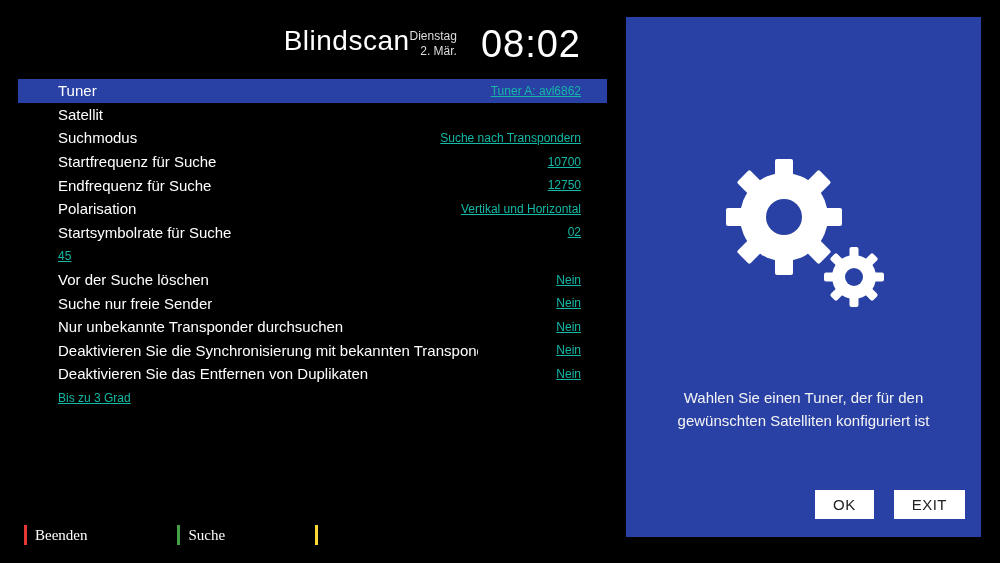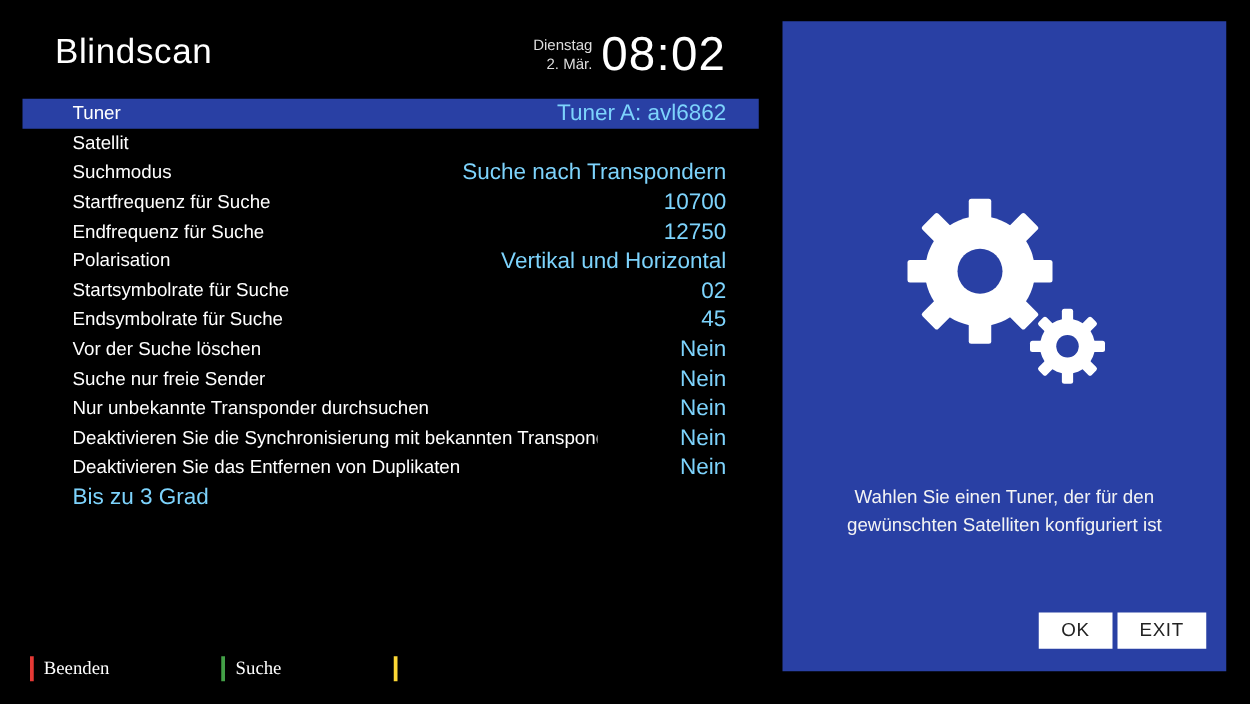--- a/index.html
+++ b/index.html
@@ -1,39 +1,39 @@
 <!DOCTYPE html>
 <html><head>
 <meta charset="utf-8">
 <style>
   * { margin: 0; padding: 0; box-sizing: border-box; }
   html, body { width: 1000px; height: 563px; background: #000; font-family: "Segoe UI", Arial, sans-serif; color: #fff; overflow: hidden; }
   .screen { width: 1000px; height: 563px; display: flex; }
   .left { width: 625px; height: 563px; background: #000; padding: 25px 18px 0 18px; position: relative; }
   .right { width: 355px; height: 520px; margin-top: 17px; margin-left: 1px; background: #2940a4; position: relative; }
-  .header { display: flex; justify-content: space-between; align-items: flex-start; margin-bottom: 16px; padding: 0 26px; }
+  .header { display: flex; justify-content: flex-end; align-items: flex-start; margin-bottom: 16px; padding: 0 26px; }
   .title { font-size: 28px; font-weight: 300; letter-spacing: 0.5px; }
-  .clockbox { display: flex; align-items: flex-start; gap: 7px; }
+  .clockbox { display: flex; align-items: flex-start; gap: 24px; }
   .date { text-align: right; font-size: 12px; line-height: 1.25; color: #ddd; margin-top: 4px; }
   .clock { font-size: 38px; font-weight: 300; letter-spacing: 1px; line-height: 1; }
   .list { margin-top: 2px; }
   .row { display: flex; justify-content: space-between; align-items: center; height: 23.6px; padding: 0 26px 0 40px; font-size: 15px; }
   .row.selected { background: #2940a4; justify-content: space-between; }
   .row .label { white-space: nowrap; overflow: hidden; text-overflow: clip; max-width: 420px; }
-  .row .value { font-size: 18px; color: #7dd3fc; white-space: nowrap; }
+  .row .value { font-size: 12px; color: #14b8a6; white-space: nowrap; text-decoration: underline; }
   .footer { position: absolute; bottom: 18px; left: 24px; right: 24px; display: flex; gap: 90px; }
   .fbtn { display: flex; align-items: center; gap: 8px; font-size: 15px; font-family: Liberation Serif, serif; }
   .bar { width: 3px; height: 20px; }
   .bar.red { background: #e53935; }
   .bar.green { background: #43a047; }
   .bar.yellow { background: #fdd835; }
   .gearwrap { position: absolute; top: 120px; left: 0; right: 0; display: flex; justify-content: center; }
   .gears { width: 200px; height: 200px; }
   .hint { position: absolute; top: 370px; left: 30px; right: 30px; text-align: center; font-size: 15px; line-height: 1.5; color: #f4f4f4; }
-  .rbtns { position: absolute; right: 16px; bottom: 18px; display: flex; gap: 4px; }
+  .rbtns { position: absolute; right: 16px; bottom: 18px; display: flex; gap: 20px; }
   .rbtn { background: #fff; color: #222; font-size: 15px; padding: 6px 18px; font-weight: 400; letter-spacing: 0.5px; cursor: pointer; }
 </style>
 </head>
 <body>
 
 <div class="screen">
   <div class="left">
     <div class="header">
       <div class="title">Blindscan</div>
       <div class="clockbox">
@@ -66,21 +66,20 @@
         </div>
         <div class="row">
           <span class="label">Polarisation</span>
           <span class="value">Vertikal und Horizontal</span>
         </div>
         <div class="row">
           <span class="label">Startsymbolrate für Suche</span>
           <span class="value">02</span>
         </div>
         <div class="row">
-          <span class="label">Endsymbolrate für Suche</span>
           <span class="value">45</span>
         </div>
         <div class="row">
           <span class="label">Vor der Suche löschen</span>
           <span class="value">Nein</span>
         </div>
         <div class="row">
           <span class="label">Suche nur freie Sender</span>
           <span class="value">Nein</span>
         </div>

